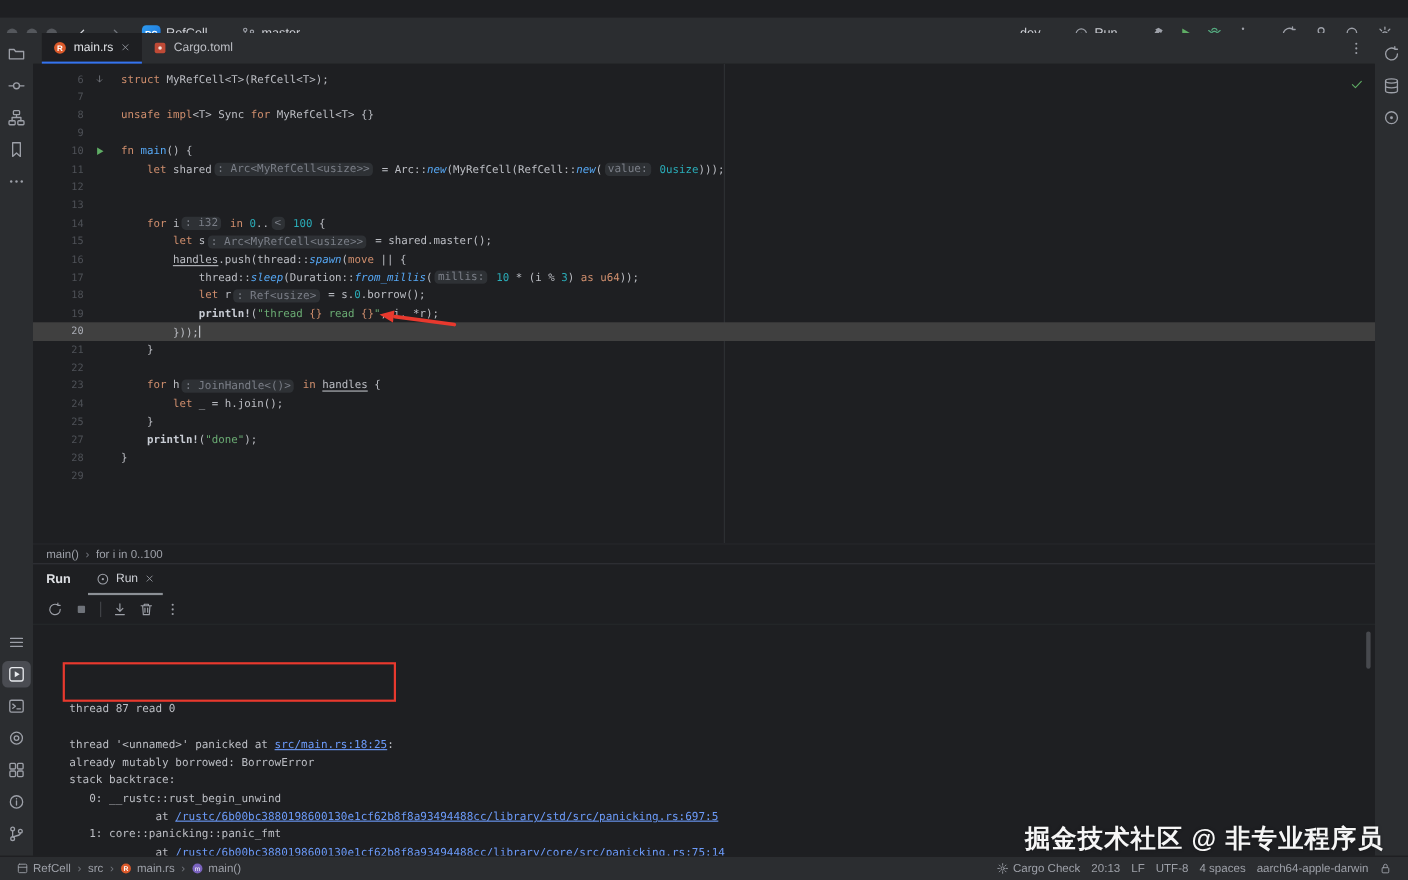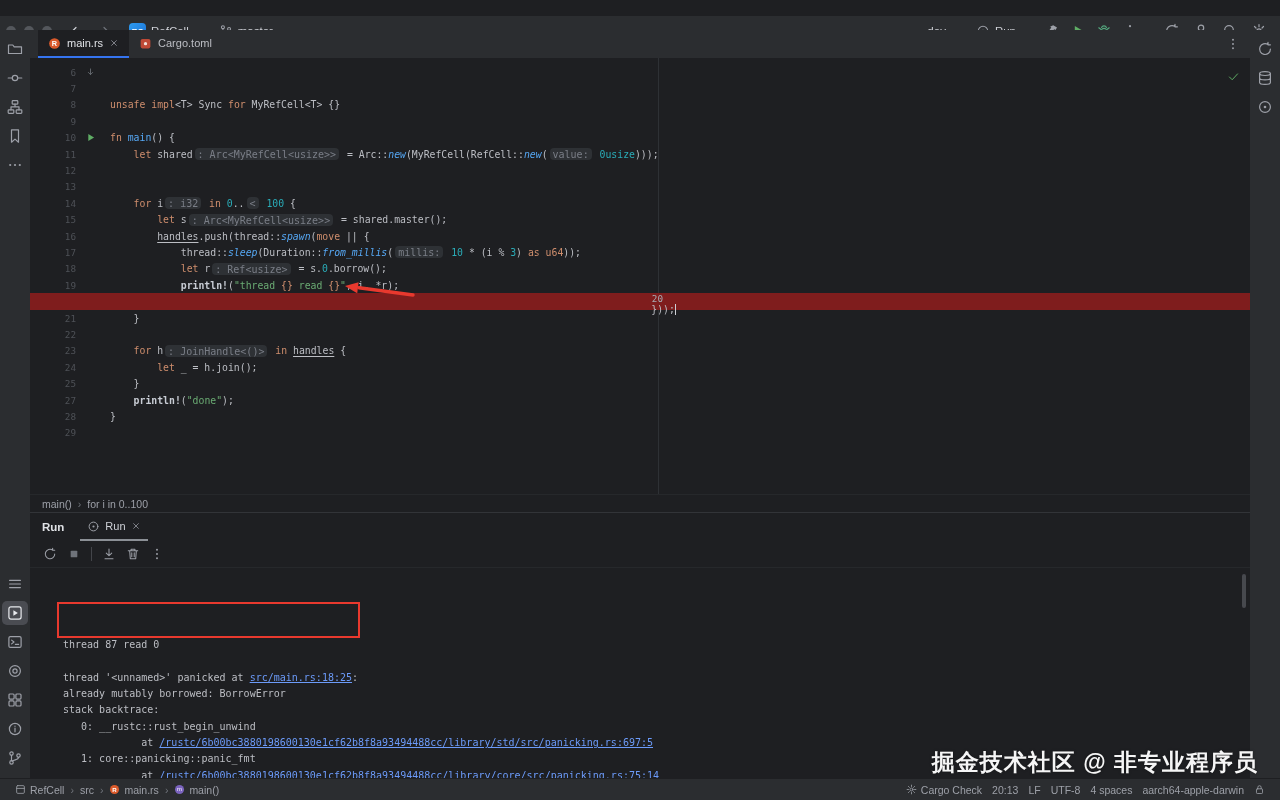--- a/index.html
+++ b/index.html
@@ -39,21 +39,21 @@
   .tab.active{background:#1E1F22;border-bottom:2px solid #3574F0;color:#DFE1E5;}
   .tclose{display:flex;color:#9DA0A8;}
   .tabbar .kebab-right{margin-left:auto;align-self:center;margin-right:4px;}
 
   
   .editor{position:absolute;top:58px;left:30px;width:1220px;height:436px;background:#1E1F22;overflow:hidden;}
   .vguide{position:absolute;left:628px;top:0;bottom:0;width:1px;background:#2E3135;}
   #code-rows{position:relative;padding-top:6px;}
   .crow{display:flex;height:16.4px;align-items:center;white-space:pre;
         font-family:"DejaVu Sans Mono",monospace;font-size:9.8px;color:#BCBEC4;}
-  .crow.caretline{background:#7f1d1d;flex-direction:column;}
+  .crow.caretline{background:#404040;}
   .gnum{width:46px;text-align:right;color:#4E5157;flex:none;font-size:9.3px;}
   .gnum.cur{color:#A8ABB3;}
   .gicon{width:34px;flex:none;display:flex;padding-left:9px;box-sizing:border-box;}
   .cline{flex:1;}
   .kw{color:#CF8E6D;}
   .fn{color:#56A8F5;}
   .fnit{color:#56A8F5;font-style:italic;}
   .str{color:#6AAB73;}
   .num{color:#2AACB8;}
   .plain{color:#BCBEC4;}
@@ -362,21 +362,21 @@
           <circle cx="8" cy="12.8" r="1.1" fill="currentColor" stroke="none"></circle>
         </svg>
       </div>
   </div>
 
   <div class="editor">
     <div class="vguide"></div>
     <div id="code-rows">
         <div class="crow"><span class="gnum">6</span><span class="gicon" style="color: rgb(111, 115, 122);"><svg viewBox="0 0 16 16" width="11" height="11" fill="none" stroke="currentColor" stroke-width="1.2" stroke-linecap="round" stroke-linejoin="round">
               <path d="M8 2.8v8M4.9 7.9 8 11l3.1-3.1"></path>
-            </svg></span></div>
+            </svg></span><span class="cline"><span class="kw">struct </span><span class="plain">MyRefCell&lt;T&gt;(RefCell&lt;T&gt;);</span></span></div>
         <div class="crow"><span class="gnum">7</span><span class="gicon"></span><span class="cline"></span></div>
         <div class="crow"><span class="gnum">8</span><span class="gicon"></span><span class="cline"><span class="kw">unsafe impl</span><span class="plain">&lt;T&gt; Sync </span><span class="kw">for</span><span class="plain"> MyRefCell&lt;T&gt; {}</span></span></div>
         <div class="crow"><span class="gnum">9</span><span class="gicon"></span><span class="cline"></span></div>
         <div class="crow"><span class="gnum">10</span><span class="gicon" style="color: rgb(95, 173, 101);"><svg viewBox="0 0 16 16" width="11" height="11" fill="none" stroke="currentColor" stroke-width="1.2" stroke-linecap="round" stroke-linejoin="round">
               <path d="M4.8 2.9v10.2L13.2 8z" fill="currentColor" stroke="none"></path>
             </svg></span><span class="cline"><span class="kw">fn </span><span class="fn">main</span><span class="plain">() {</span></span></div>
         <div class="crow"><span class="gnum">11</span><span class="gicon"></span><span class="cline"><span class="plain">    </span><span class="kw">let </span><span class="plain">shared</span><span class="inlay">: Arc&lt;MyRefCell&lt;usize&gt;&gt;</span><span class="plain"> = Arc::</span><span class="fnit">new</span><span class="plain">(MyRefCell(RefCell::</span><span class="fnit">new</span><span class="plain">(</span><span class="inlay">value:</span><span class="plain"> </span><span class="num">0usize</span><span class="plain">)));</span></span></div>
         <div class="crow"><span class="gnum">12</span><span class="gicon"></span><span class="cline"></span></div>
         <div class="crow"><span class="gnum">13</span><span class="gicon"></span></div>
         <div class="crow"><span class="gnum">14</span><span class="gicon"></span><span class="cline"><span class="plain">    </span><span class="kw">for </span><span class="plain">i</span><span class="inlay">: i32</span><span class="kw"> in </span><span class="num">0</span><span class="plain">..</span><span class="inlay">&lt;</span><span class="plain"> </span><span class="num">100</span><span class="plain"> {</span></span></div>

